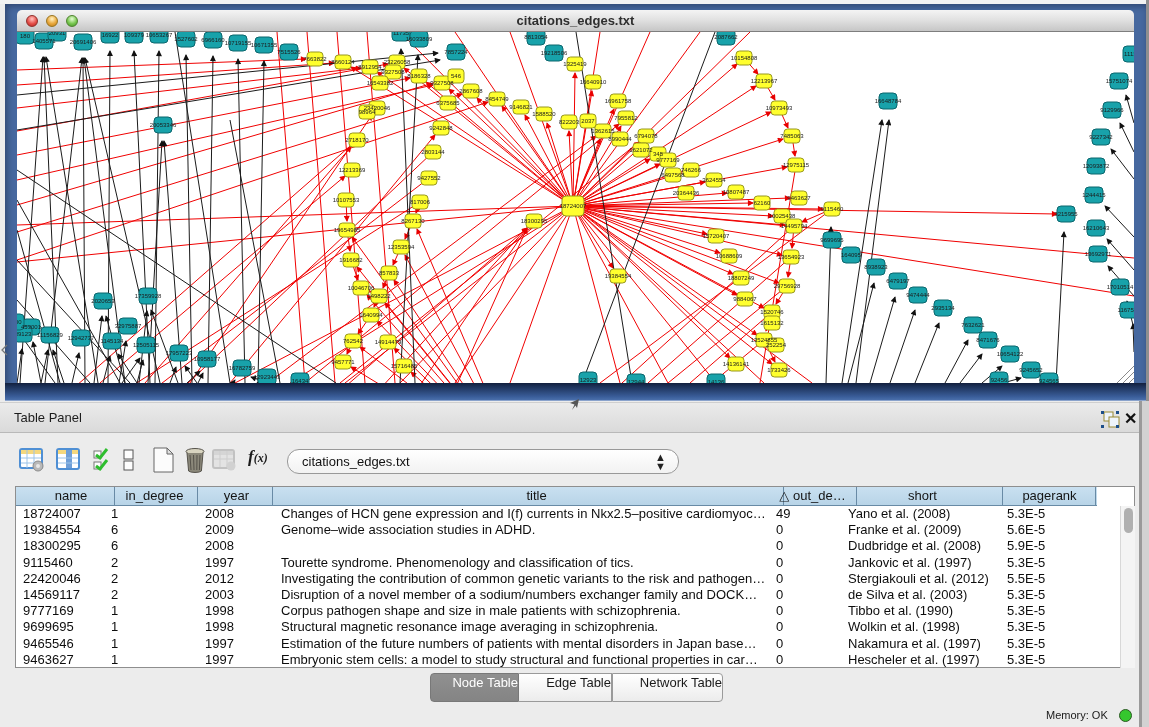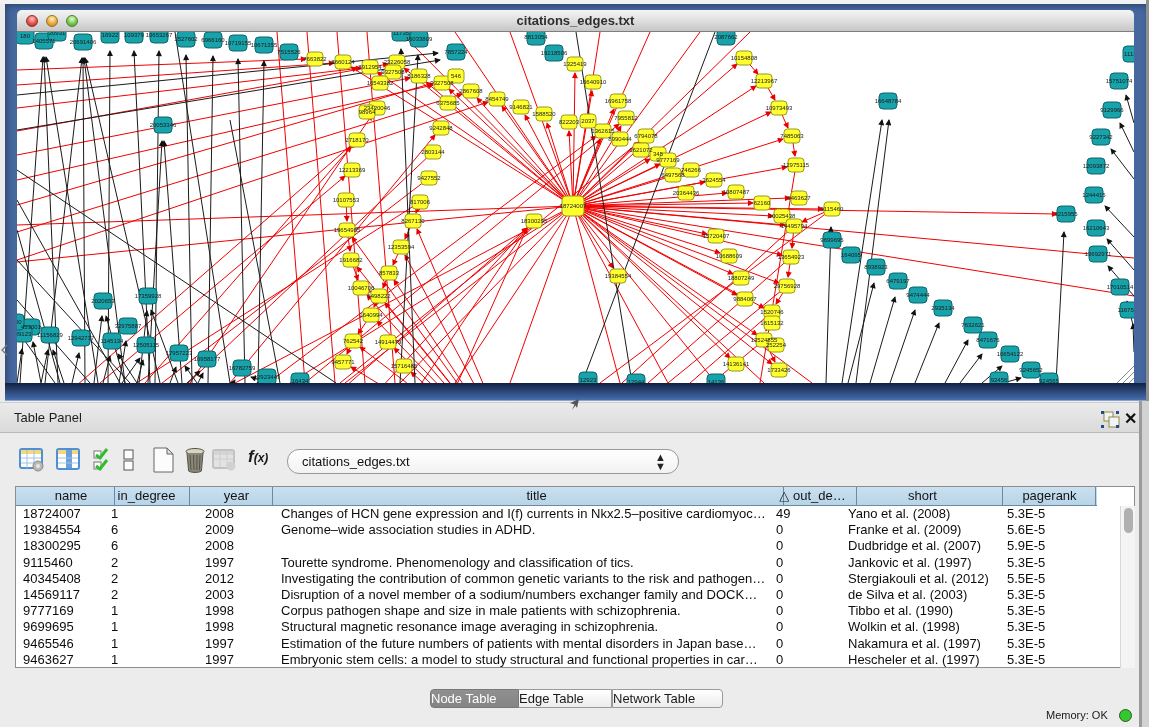--- a/index.html
+++ b/index.html
@@ -31,21 +31,21 @@
 #thead{left:0;top:0;width:1081px;height:19px;background:linear-gradient(to bottom,#c9e0f0,#b8d4e7);border-bottom:1px solid #688aa5}
 .th{position:absolute;top:0;height:19px;font-size:13px;color:#141414;text-align:center;line-height:18px;border-right:1px solid #688aa5}
 .tr{position:relative;width:1081px;height:16.2px;font-size:13px;color:#0d0d0d;white-space:nowrap}
 .tr div{position:absolute;top:0;height:16.2px;line-height:16.4px;overflow:hidden}
 .c1{left:7px;width:92px}.c2{left:95px;width:100px}.c3{left:189px;width:80px}.c4{left:265px;width:488px}.c5{left:760px;width:70px}.c6{left:832px;width:158px}.c7{left:991px;width:100px}
 #rowsbox{position:absolute;left:0;top:19px;width:1081px;height:162px;overflow:hidden}
 #sbar{left:1104px;top:19px;width:15px;height:162px;background:#f4f4f4;border-left:1px solid #d8d8d8}
 #sthumb{left:3px;top:2px;width:9px;height:25px;background:#b0b0b0;border-radius:5px}
 
 #tabs{left:430px;top:272px;height:19px}
-.seg{position:absolute;top:16px;height:19px;font-size:13px;text-align:left;line-height:18px;border:1px solid #9a9a9a;background:linear-gradient(to bottom,#ffffff,#ececec);color:#1a1a1a}
+.seg{position:absolute;top:0;height:29px;font-size:13px;text-align:right;line-height:18px;border:1px solid #9a9a9a;background:linear-gradient(to bottom,#ffffff,#ececec);color:#1a1a1a}
 #seg1{left:0;width:89px;border-radius:4px 0 0 4px;background:linear-gradient(to bottom,#909090,#848484);color:#fff;border-color:#787878}
 #seg2{left:89px;width:93px;border-left:none}
 #seg3{left:182px;width:111px;border-radius:0 4px 4px 0;border-left:1px solid #9a9a9a}
 #mem{left:1046px;top:308px;font-size:11px;color:#1a1a1a}
 #memdot{left:1119px;top:308px;width:13px;height:13px;border-radius:50%;background:#35c72e;border:1.5px solid #2b5a22}
 #rline{left:1139px;top:401px;width:3px;height:326px;background:#9a9a9a}
 #rlight{left:1142px;top:401px;width:7px;height:326px;background:#d2d2d2}
 #cursor{left:570px;top:399px}
 .ticon{position:absolute;top:13px}
 </style></head><body>
@@ -620,27 +620,27 @@
         </g>
       </svg>
     <svg class="ticon" style="left:212px" width="26" height="26" opacity="0.55">
         <rect x="1" y="3" width="21" height="18" rx="2" fill="#dcdcdc" stroke="#a0a0a0" stroke-width="2"></rect>
         <rect x="2" y="4" width="19" height="4" fill="#c4c4c4"></rect>
         <line x1="8" y1="4" x2="8" y2="20" stroke="#b5b5b5"></line>
         <line x1="15" y1="4" x2="15" y2="20" stroke="#b5b5b5"></line>
         <line x1="2" y1="12" x2="21" y2="12" stroke="#b5b5b5"></line>
         <circle cx="19" cy="19" r="4.5" fill="#bbb"></circle>
       </svg>
-    <div class="abs" style="left:248px;top:13px;width:30px;font-family:Liberation Sans, sans-serif;font-style:italic;font-weight:bold;font-size:17px;color:#1a1a1a">f<span style="font-size:12px">(x)</span></div>
+    <div class="abs" style="left:248px;top:13px;width:30px;font-family:Liberation Serif, serif;font-style:italic;font-weight:bold;font-size:17px;color:#1a1a1a">f<span style="font-size:12px">(x)</span></div>
     <div class="abs" id="combo">citations_edges.txt<span class="ud">▲<br>▼</span></div>
   </div>
   <div class="abs" id="tbl">
     <div class="abs" id="thead">
       <div class="th" style="left:12px;width:87px">name</div>
-      <div class="th" style="left:88px;width:86px">in_degree</div>
+      <div class="th" style="left:96px;width:86px">in_degree</div>
       <div class="th" style="left:185px;width:72px">year</div>
       <div class="th" style="left:274px;width:494px">title</div>
       <div class="th" style="left:753px;width:88px">△ out_de…</div>
       <div class="th" style="left:827px;width:160px">short</div>
       <div class="th" style="left:988px;width:92px">pagerank</div>
     </div>
     <div id="rowsbox">
 <div class="tr">
           <div class="c1">18724007</div>
           <div class="c2">1</div>
@@ -657,34 +657,34 @@
           <div class="c4">Genome–wide association studies in ADHD.</div>
           <div class="c5">0</div>
           <div class="c6">Franke et al. (2009)</div>
           <div class="c7">5.6E-5</div>
         </div>
 <div class="tr">
           <div class="c1">18300295</div>
           <div class="c2">6</div>
           <div class="c3">2008</div>
           <div class="c5">0</div>
-          <div class="c6">Dudbridge et al. (2007)</div>
+          <div class="c6">Dudbridge et al. (2008)</div>
           <div class="c7">5.9E-5</div>
         </div>
 <div class="tr">
           <div class="c1">9115460</div>
           <div class="c2">2</div>
           <div class="c3">1997</div>
           <div class="c4">Tourette syndrome. Phenomenology and classification of tics.</div>
           <div class="c5">0</div>
           <div class="c6">Jankovic et al. (1997)</div>
           <div class="c7">5.3E-5</div>
         </div>
 <div class="tr">
-          <div class="c1">40345408</div>
+          <div class="c1">22420046</div>
           <div class="c2">2</div>
           <div class="c3">2012</div>
           <div class="c4">Investigating the contribution of common genetic variants to the risk and pathogen…</div>
           <div class="c5">0</div>
           <div class="c6">Stergiakouli et al. (2012)</div>
           <div class="c7">5.5E-5</div>
         </div>
 <div class="tr">
           <div class="c1">14569117</div>
           <div class="c2">2</div>

